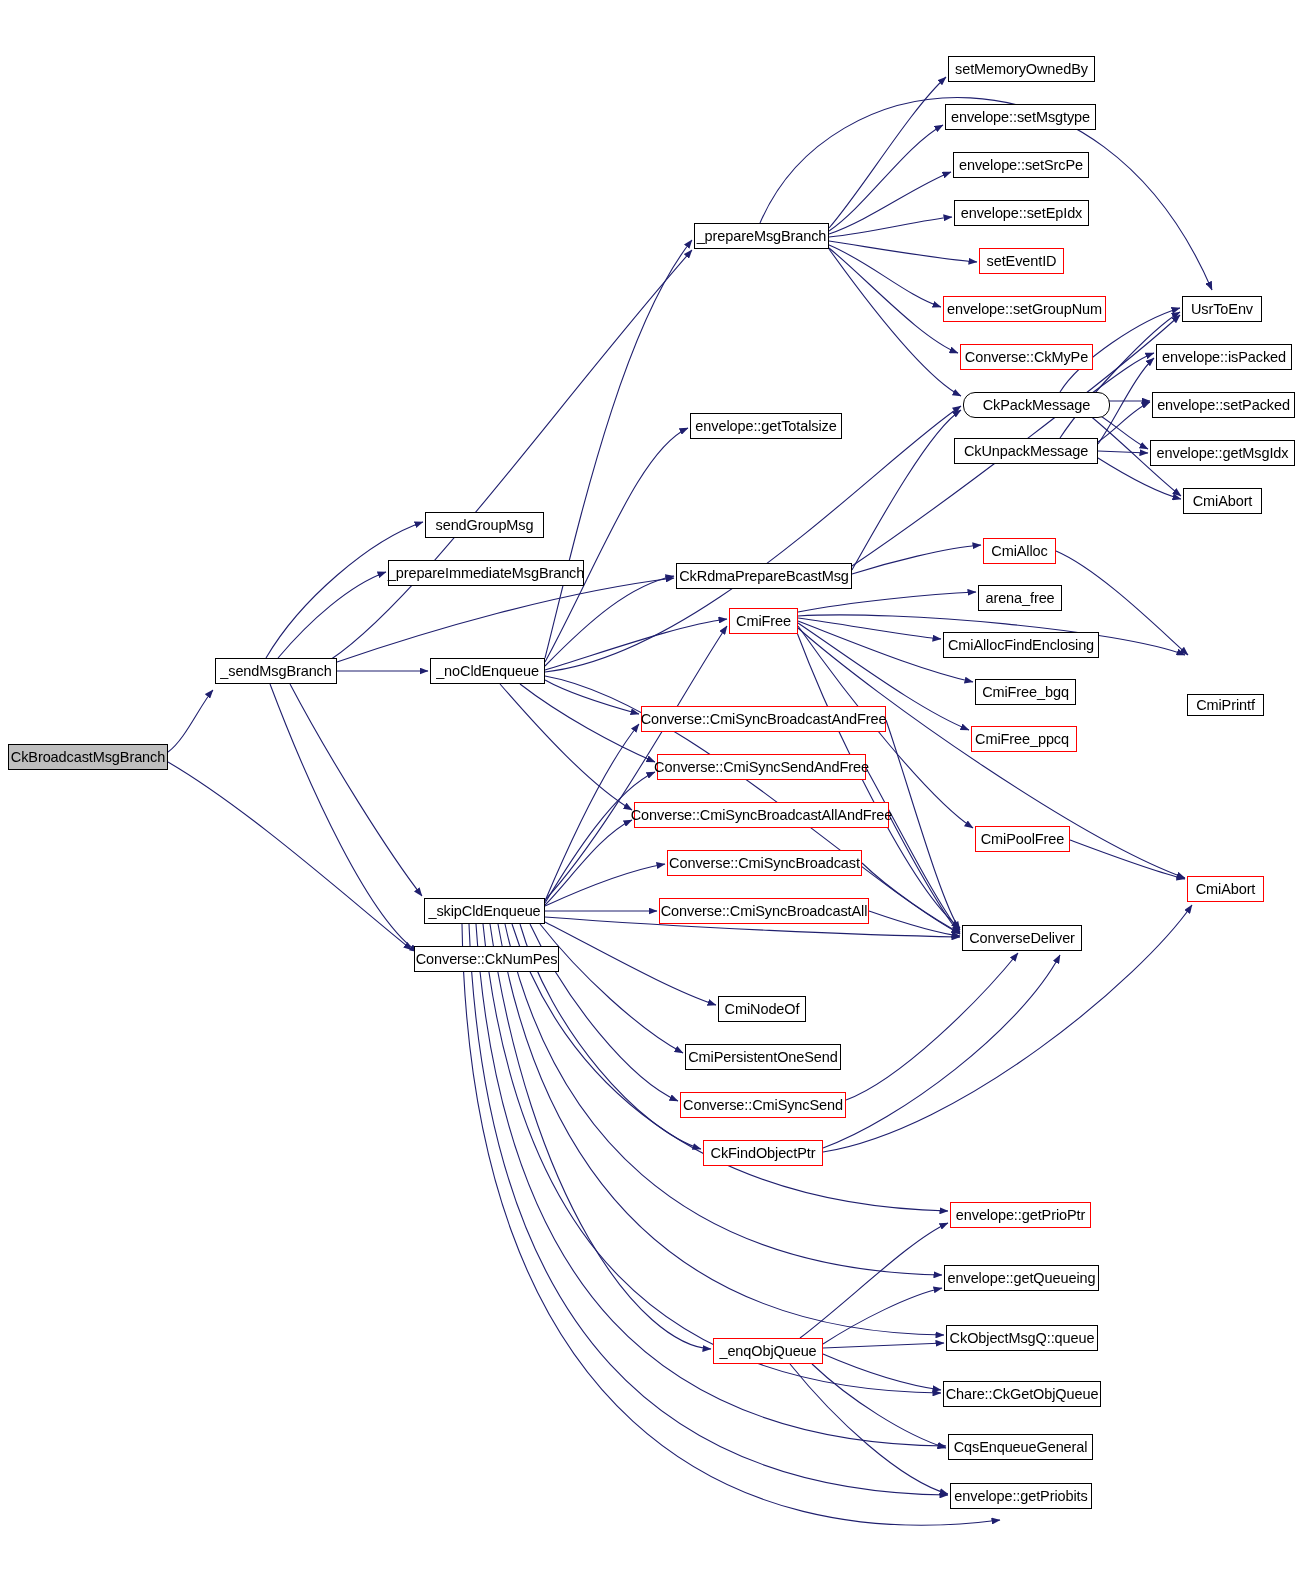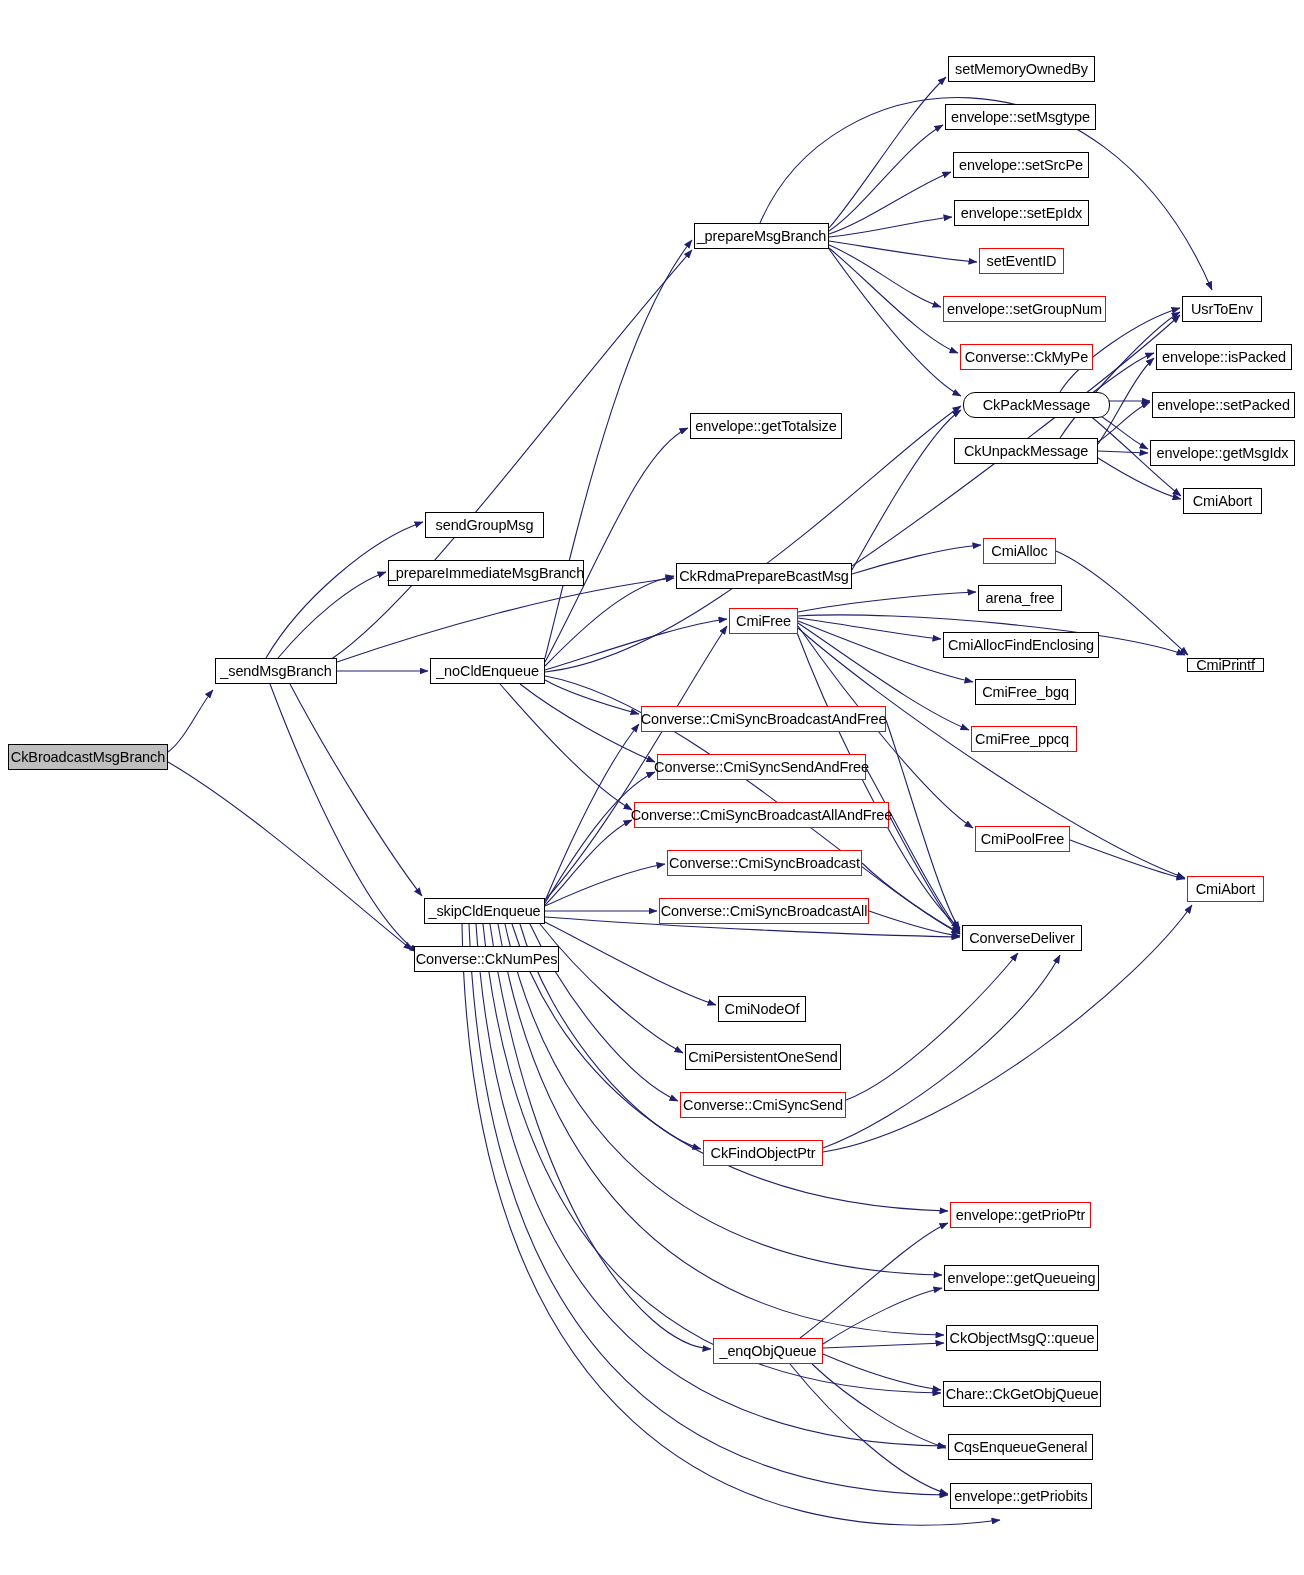--- a/index.html
+++ b/index.html
@@ -272,21 +272,21 @@
       </div>
       <div class="node-box" style="left: 1152px; top: 392px; width: 143px; height: 26px;">
         <span class="node-label">envelope::setPacked</span>
       </div>
       <div class="node-box" style="left: 1150px; top: 440px; width: 145px; height: 26px;">
         <span class="node-label">envelope::getMsgIdx</span>
       </div>
       <div class="node-box" style="left: 1183px; top: 488px; width: 79px; height: 26px;">
         <span class="node-label">CmiAbort</span>
       </div>
-      <div class="node-box" style="left: 1187px; top: 658px; width: 77px; height: 14px;">
+      <div class="node-box" style="left: 1187px; top: 694px; width: 77px; height: 22px;">
         <span class="node-label">CmiPrintf</span>
       </div>
       <div class="node-box red" style="left: 1187px; top: 876px; width: 77px; height: 26px;">
         <span class="node-label">CmiAbort</span>
       </div>
       <div class="node-box red" style="left: 950px; top: 1202px; width: 141px; height: 26px;">
         <span class="node-label">envelope::getPrioPtr</span>
       </div>
       <div class="node-box" style="left: 944px; top: 1265px; width: 155px; height: 26px;">
         <span class="node-label">envelope::getQueueing</span>

